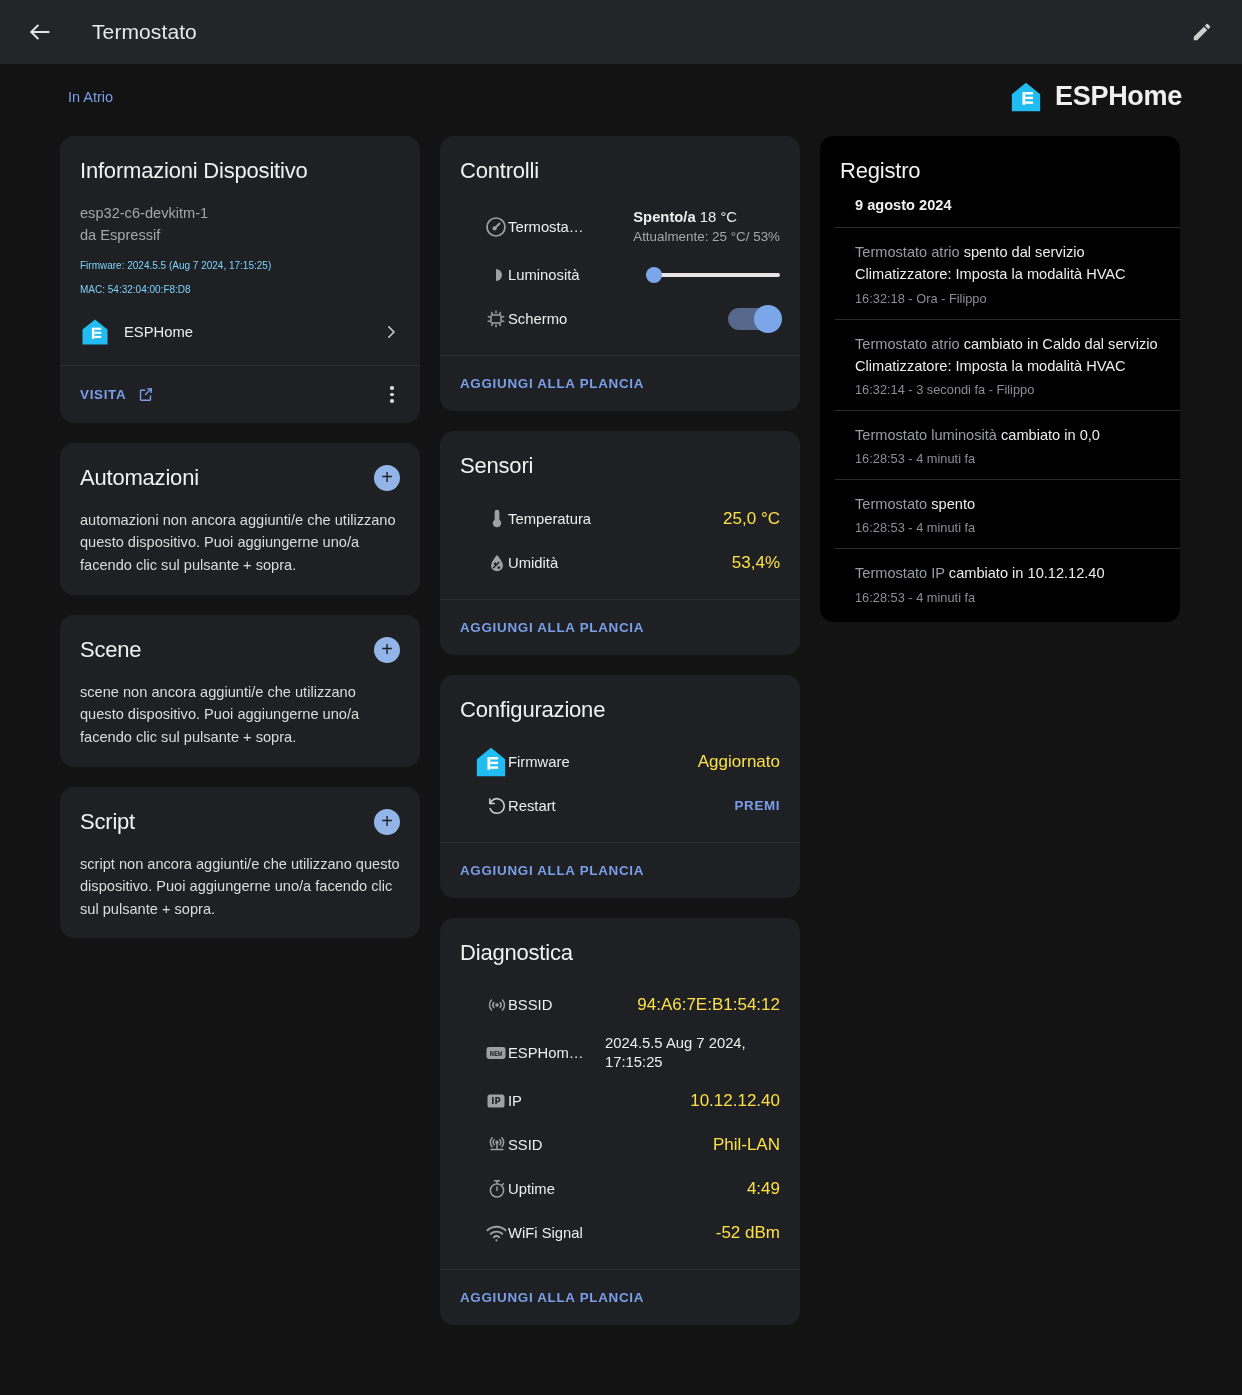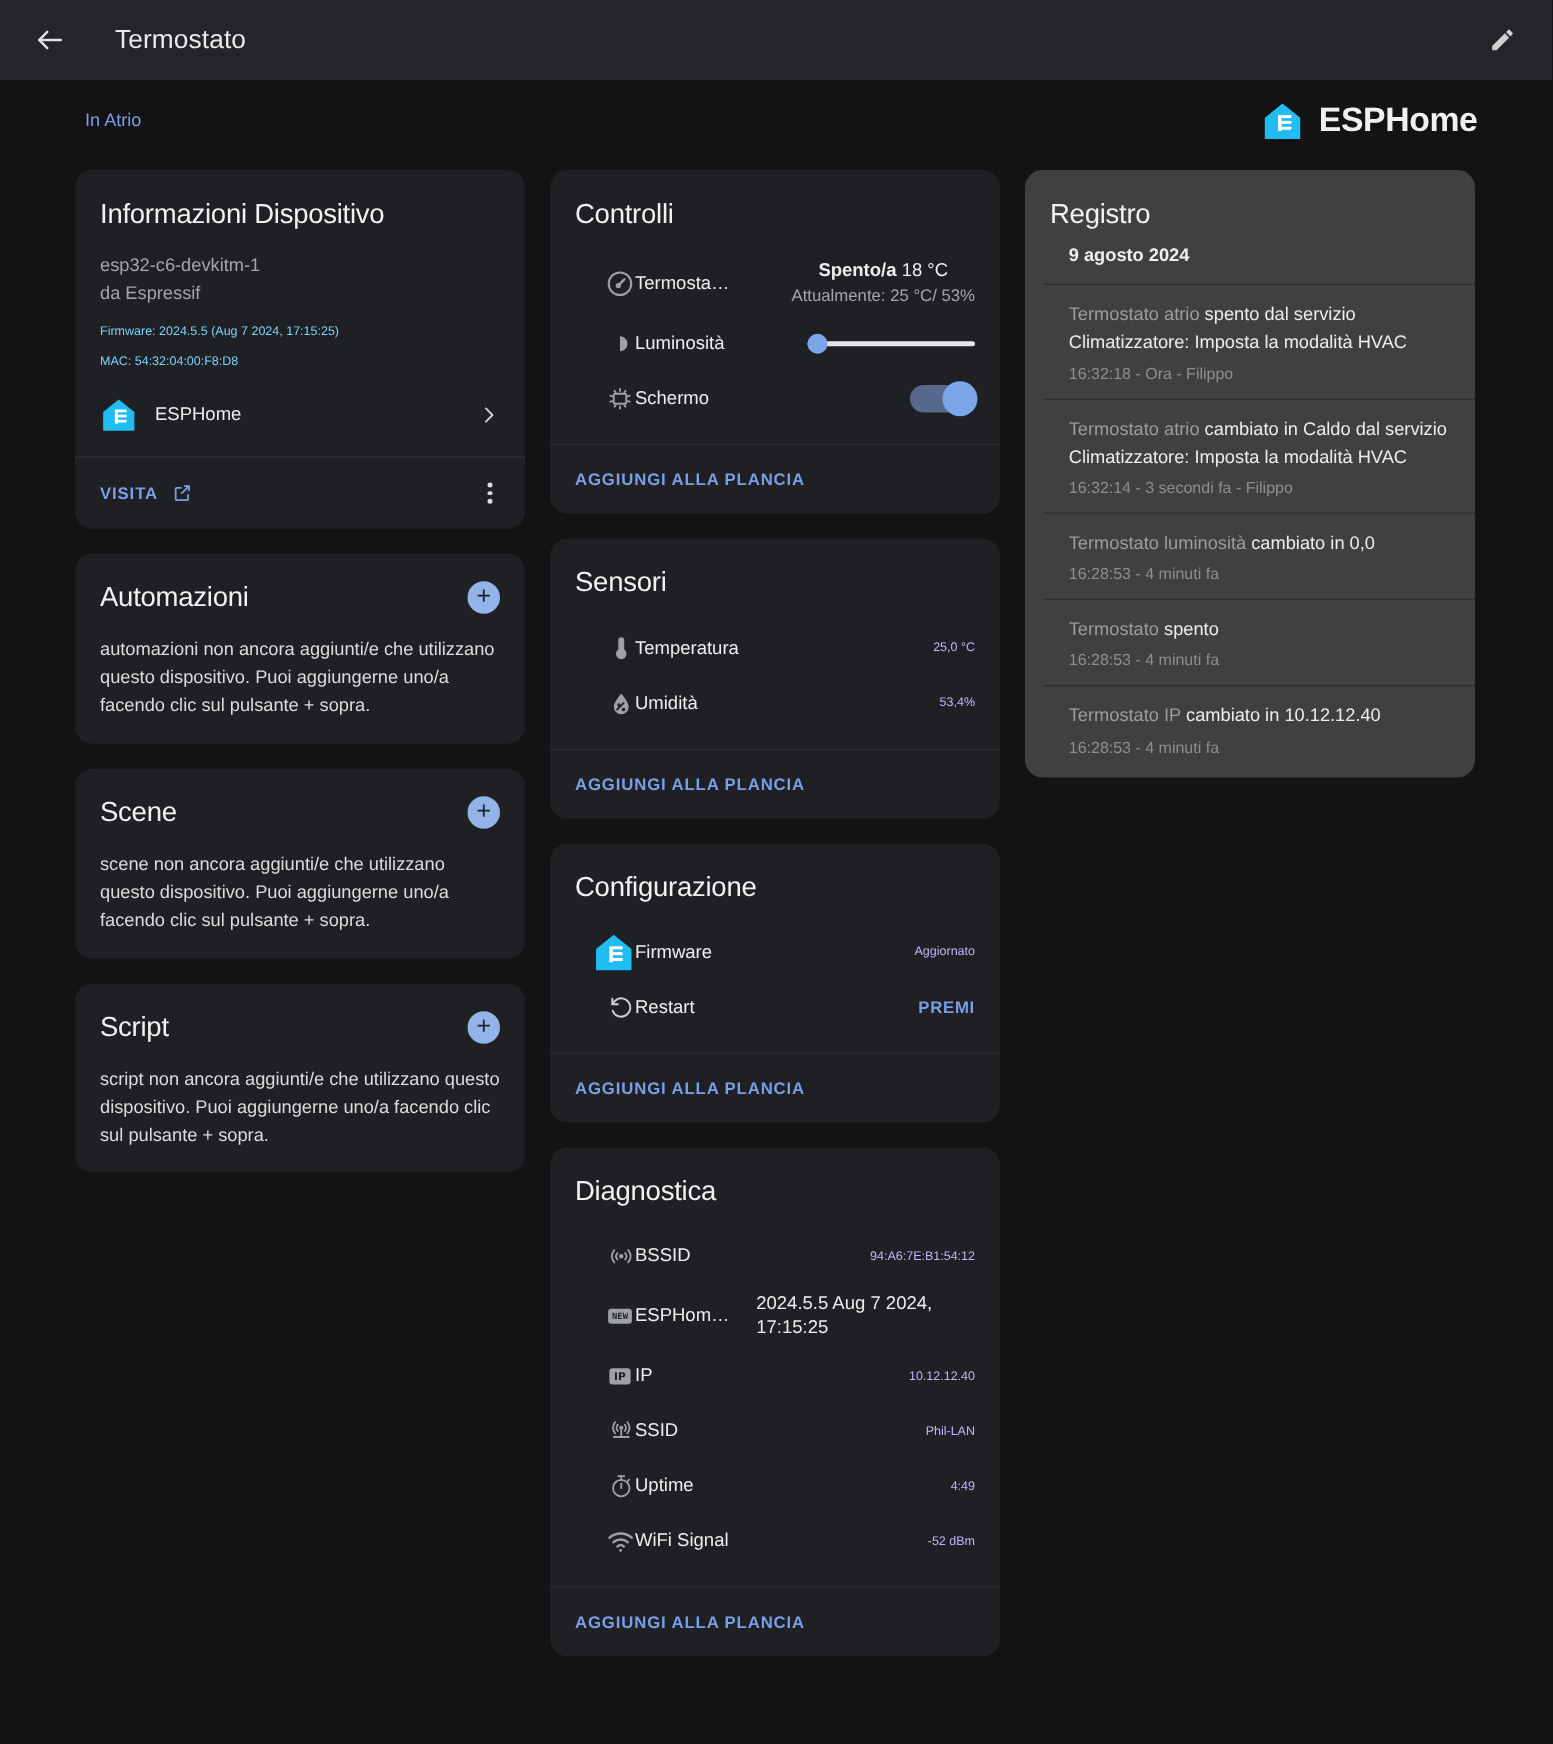--- a/index.html
+++ b/index.html
@@ -110,23 +110,23 @@
     width: 48px; flex: 0 0 48px;
     display: flex; align-items: center; justify-content: flex-end;
     color: #9ea0a5;
   }
   .erow .ename {
     font-size: 14.8px; color: #ededed; flex: 1 1 auto;
     white-space: nowrap; overflow: hidden; text-overflow: ellipsis;
     padding-right: 10px;
   }
   .erow .eval {
-    font-size: 10px; color: #c4b5fd; text-align: right; white-space: nowrap;
-  }
-  .eval-2 { text-align: center; line-height: 1.35; }
+    font-size: 17px; color: #fde047; text-align: right; white-space: nowrap;
+  }
+  .eval-2 { text-align: left; line-height: 1.35; }
   .eval-2 .top { font-size: 14.8px; color: #ededed; }
   .eval-2 .top b { font-weight: 700; }
   .eval-2 .sub { font-size: 13.4px; color: #a4a6ab; }
   .eval-wrap { text-align: left; line-height: 1.3; font-size: 14.8px; color:#ededed; }
   .linkval { color: #7a9fe8; font-weight: 600; font-size: 13.4px; letter-spacing: .6px; cursor: pointer; }
 
   .footer-action {
     border-top: 1px solid #2c2e32;
     padding: 16px 20px;
   }
@@ -145,21 +145,21 @@
   .toggle {
     width: 52px; height: 22px; border-radius: 11px; background: #56688c;
     position: relative; cursor: pointer; flex: 0 0 auto;
   }
   .toggle .knob {
     position: absolute; right: -2px; top: -3px;
     width: 28px; height: 28px; border-radius: 50%; background: #7ca6ea;
   }
 
   
-  .logcard { background: #404040; border-radius: 14px; width: 360px; overflow: hidden; }
+  .logcard { background: #000000; border-radius: 14px; width: 360px; overflow: hidden; }
   .log-head { padding: 22px 20px 10px 20px; }
   .log-scroll {
     max-height: 452px; overflow-y: scroll; padding: 0 0 4px 15px;
   }
   .log-scroll::-webkit-scrollbar { width: 13px; }
   .log-scroll::-webkit-scrollbar-track { background: #1b1d20; }
   .log-scroll::-webkit-scrollbar-thumb { background: #c9c9c9; border-radius: 0; }
   .log-scroll::-webkit-scrollbar-button:single-button {
     background: #1b1d20; height: 13px; display: block;
   }

